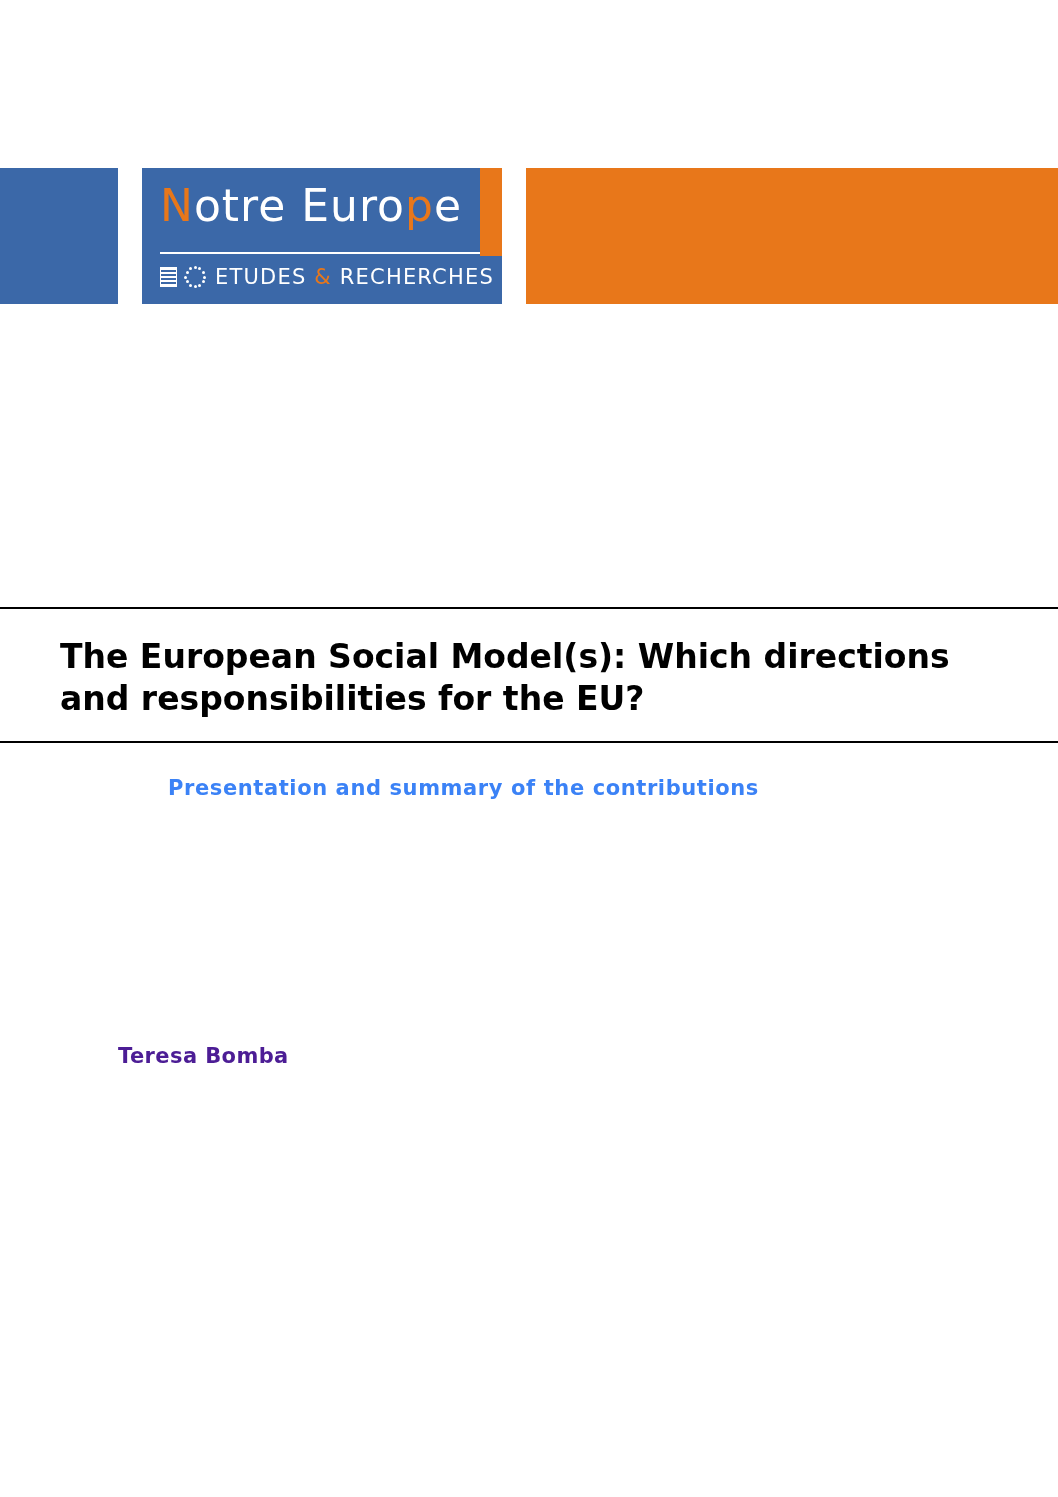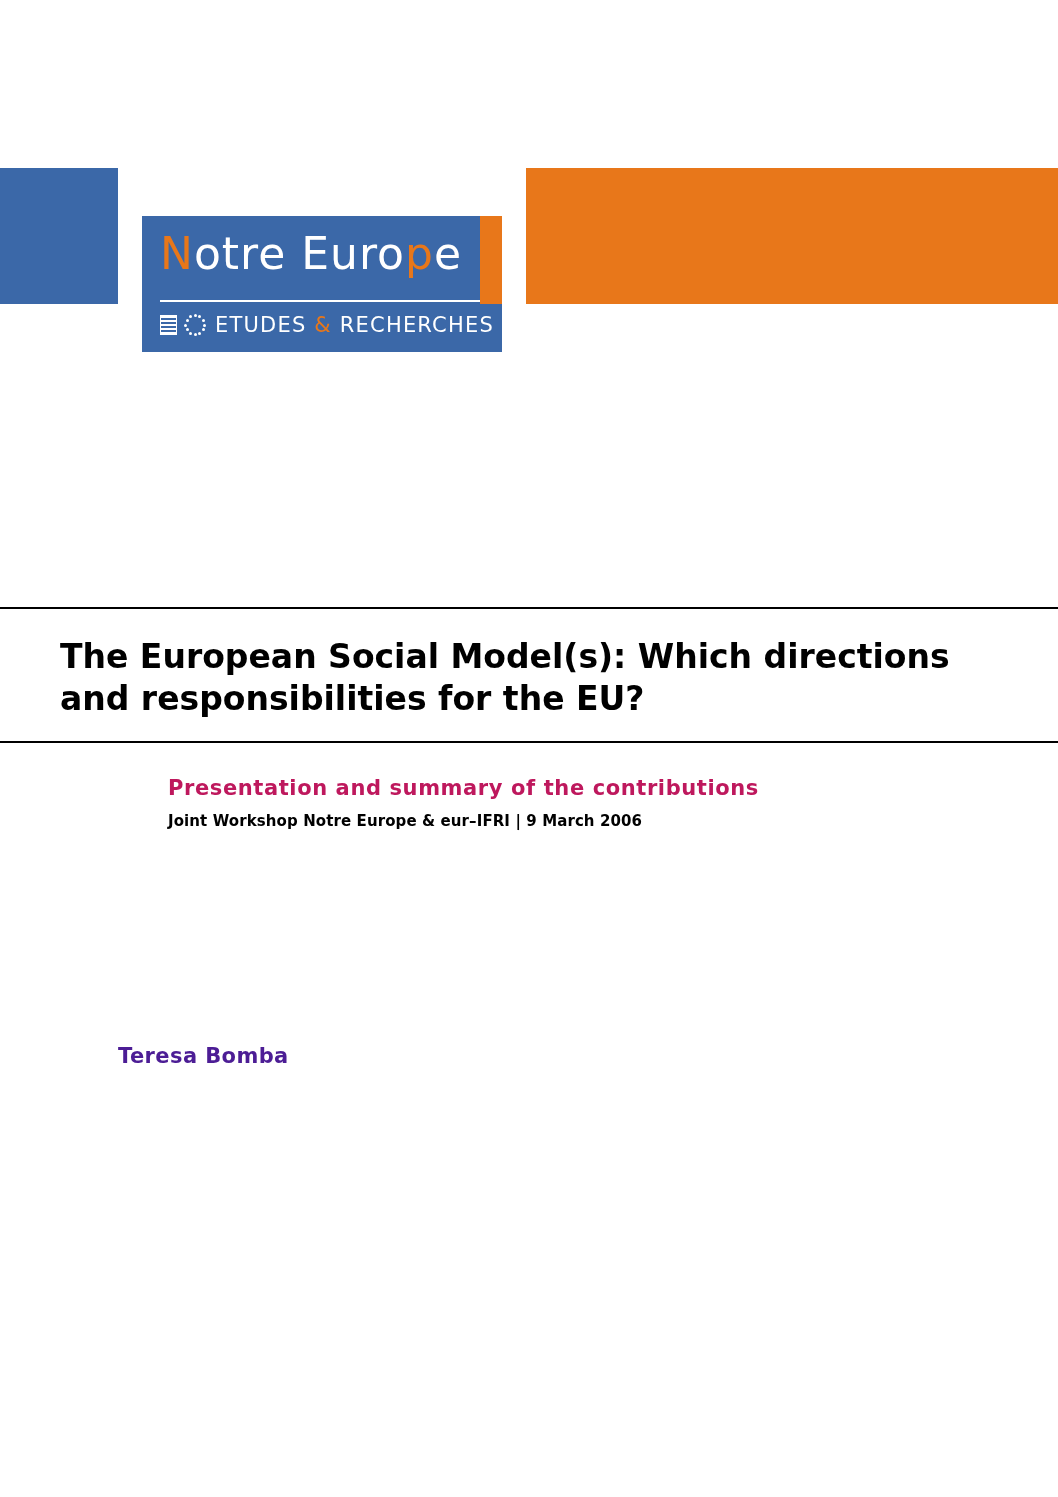--- a/index.html
+++ b/index.html
@@ -42,21 +42,20 @@
     height: 136px;
     background: #ffffff;
   }
   .logo-block {
     position: absolute;
     left: 142px;
     top: 0;
     width: 360px;
     height: 136px;
     background: #3b68a8;
-    margin-top: 48px;
   }
   .logo-orange-tab {
     position: absolute;
     right: 0;
     top: 0;
     width: 22px;
     height: 88px;
     background: #e8771a;
   }
   .logo-wordmark {
@@ -171,21 +170,21 @@
   }
 
   .doc-subtitle {
     position: absolute;
     left: 168px;
     top: 776px;
     font-family: "DejaVu Sans", sans-serif;
     font-size: 21px;
     font-weight: bold;
     letter-spacing: 0.6px;
-    color: #be185d;
+    color: #3b82f6;
   }
   .doc-meta {
     position: absolute;
     left: 168px;
     top: 812px;
     font-family: "DejaVu Sans", sans-serif;
     font-size: 15px;
     font-weight: bold;
     letter-spacing: 0.1px;
     color: #000000;
@@ -242,17 +241,16 @@
 
     <div class="band-gap-2"></div>
     <div class="band-orange-right"></div>
   </div>
 
   <div class="title-rule-top"></div>
   <h1 class="doc-title">The European Social Model(s): Which directions and responsibilities for the EU?</h1>
   <div class="title-rule-bottom"></div>
 
   <div class="doc-subtitle">Presentation and summary of the contributions</div>
-  <div class="doc-meta">Joint Workshop Notre Europe &amp; eur–IFRI | 9 March 2006</div>
 
   <div class="doc-author">Teresa Bomba</div>
 
 </div>
 
 </body></html>

